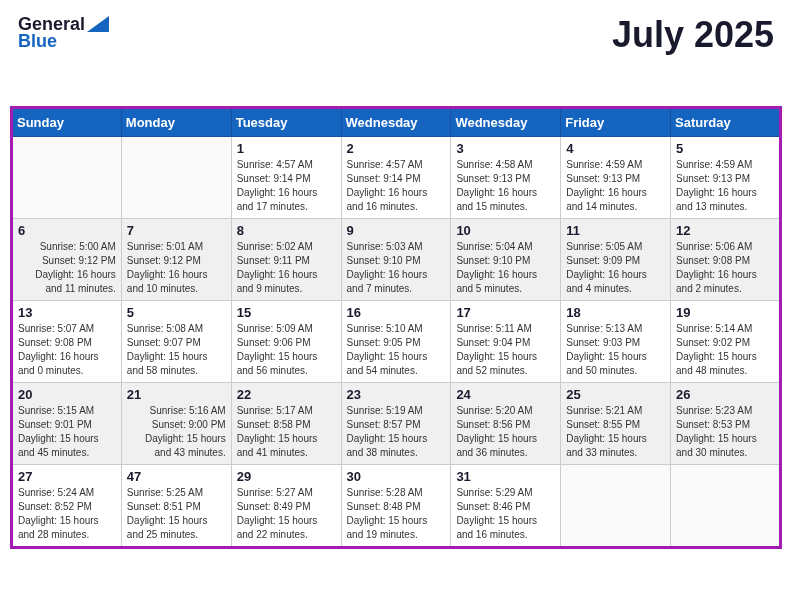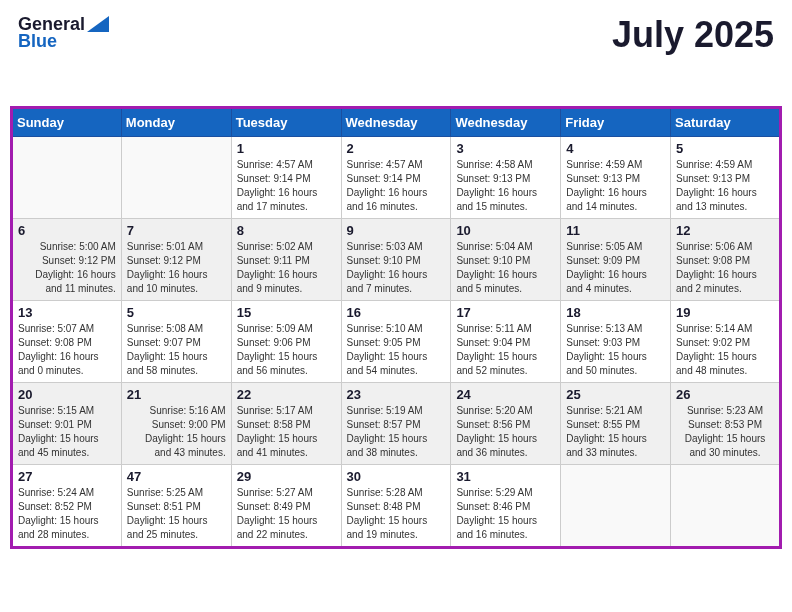--- a/index.html
+++ b/index.html
@@ -292,21 +292,21 @@
         </td>
         <td>
           <span class="day-number">25</span>
           <div class="day-info" style="white-space: pre-line;">Sunrise: 5:21 AM
 Sunset: 8:55 PM
 Daylight: 15 hours
 and 33 minutes.</div>
         </td>
         <td>
           <span class="day-number">26</span>
-          <div class="day-info" style="white-space: pre-line; text-align: center;">Sunrise: 5:23 AM
+          <div class="day-info" style="white-space: pre-line;">Sunrise: 5:23 AM
 Sunset: 8:53 PM
 Daylight: 15 hours
 and 30 minutes.</div>
         </td>
       </tr>
       <tr>
         <td>
           <span class="day-number">27</span>
           <div class="day-info" style="white-space: pre-line;">Sunrise: 5:24 AM
 Sunset: 8:52 PM

